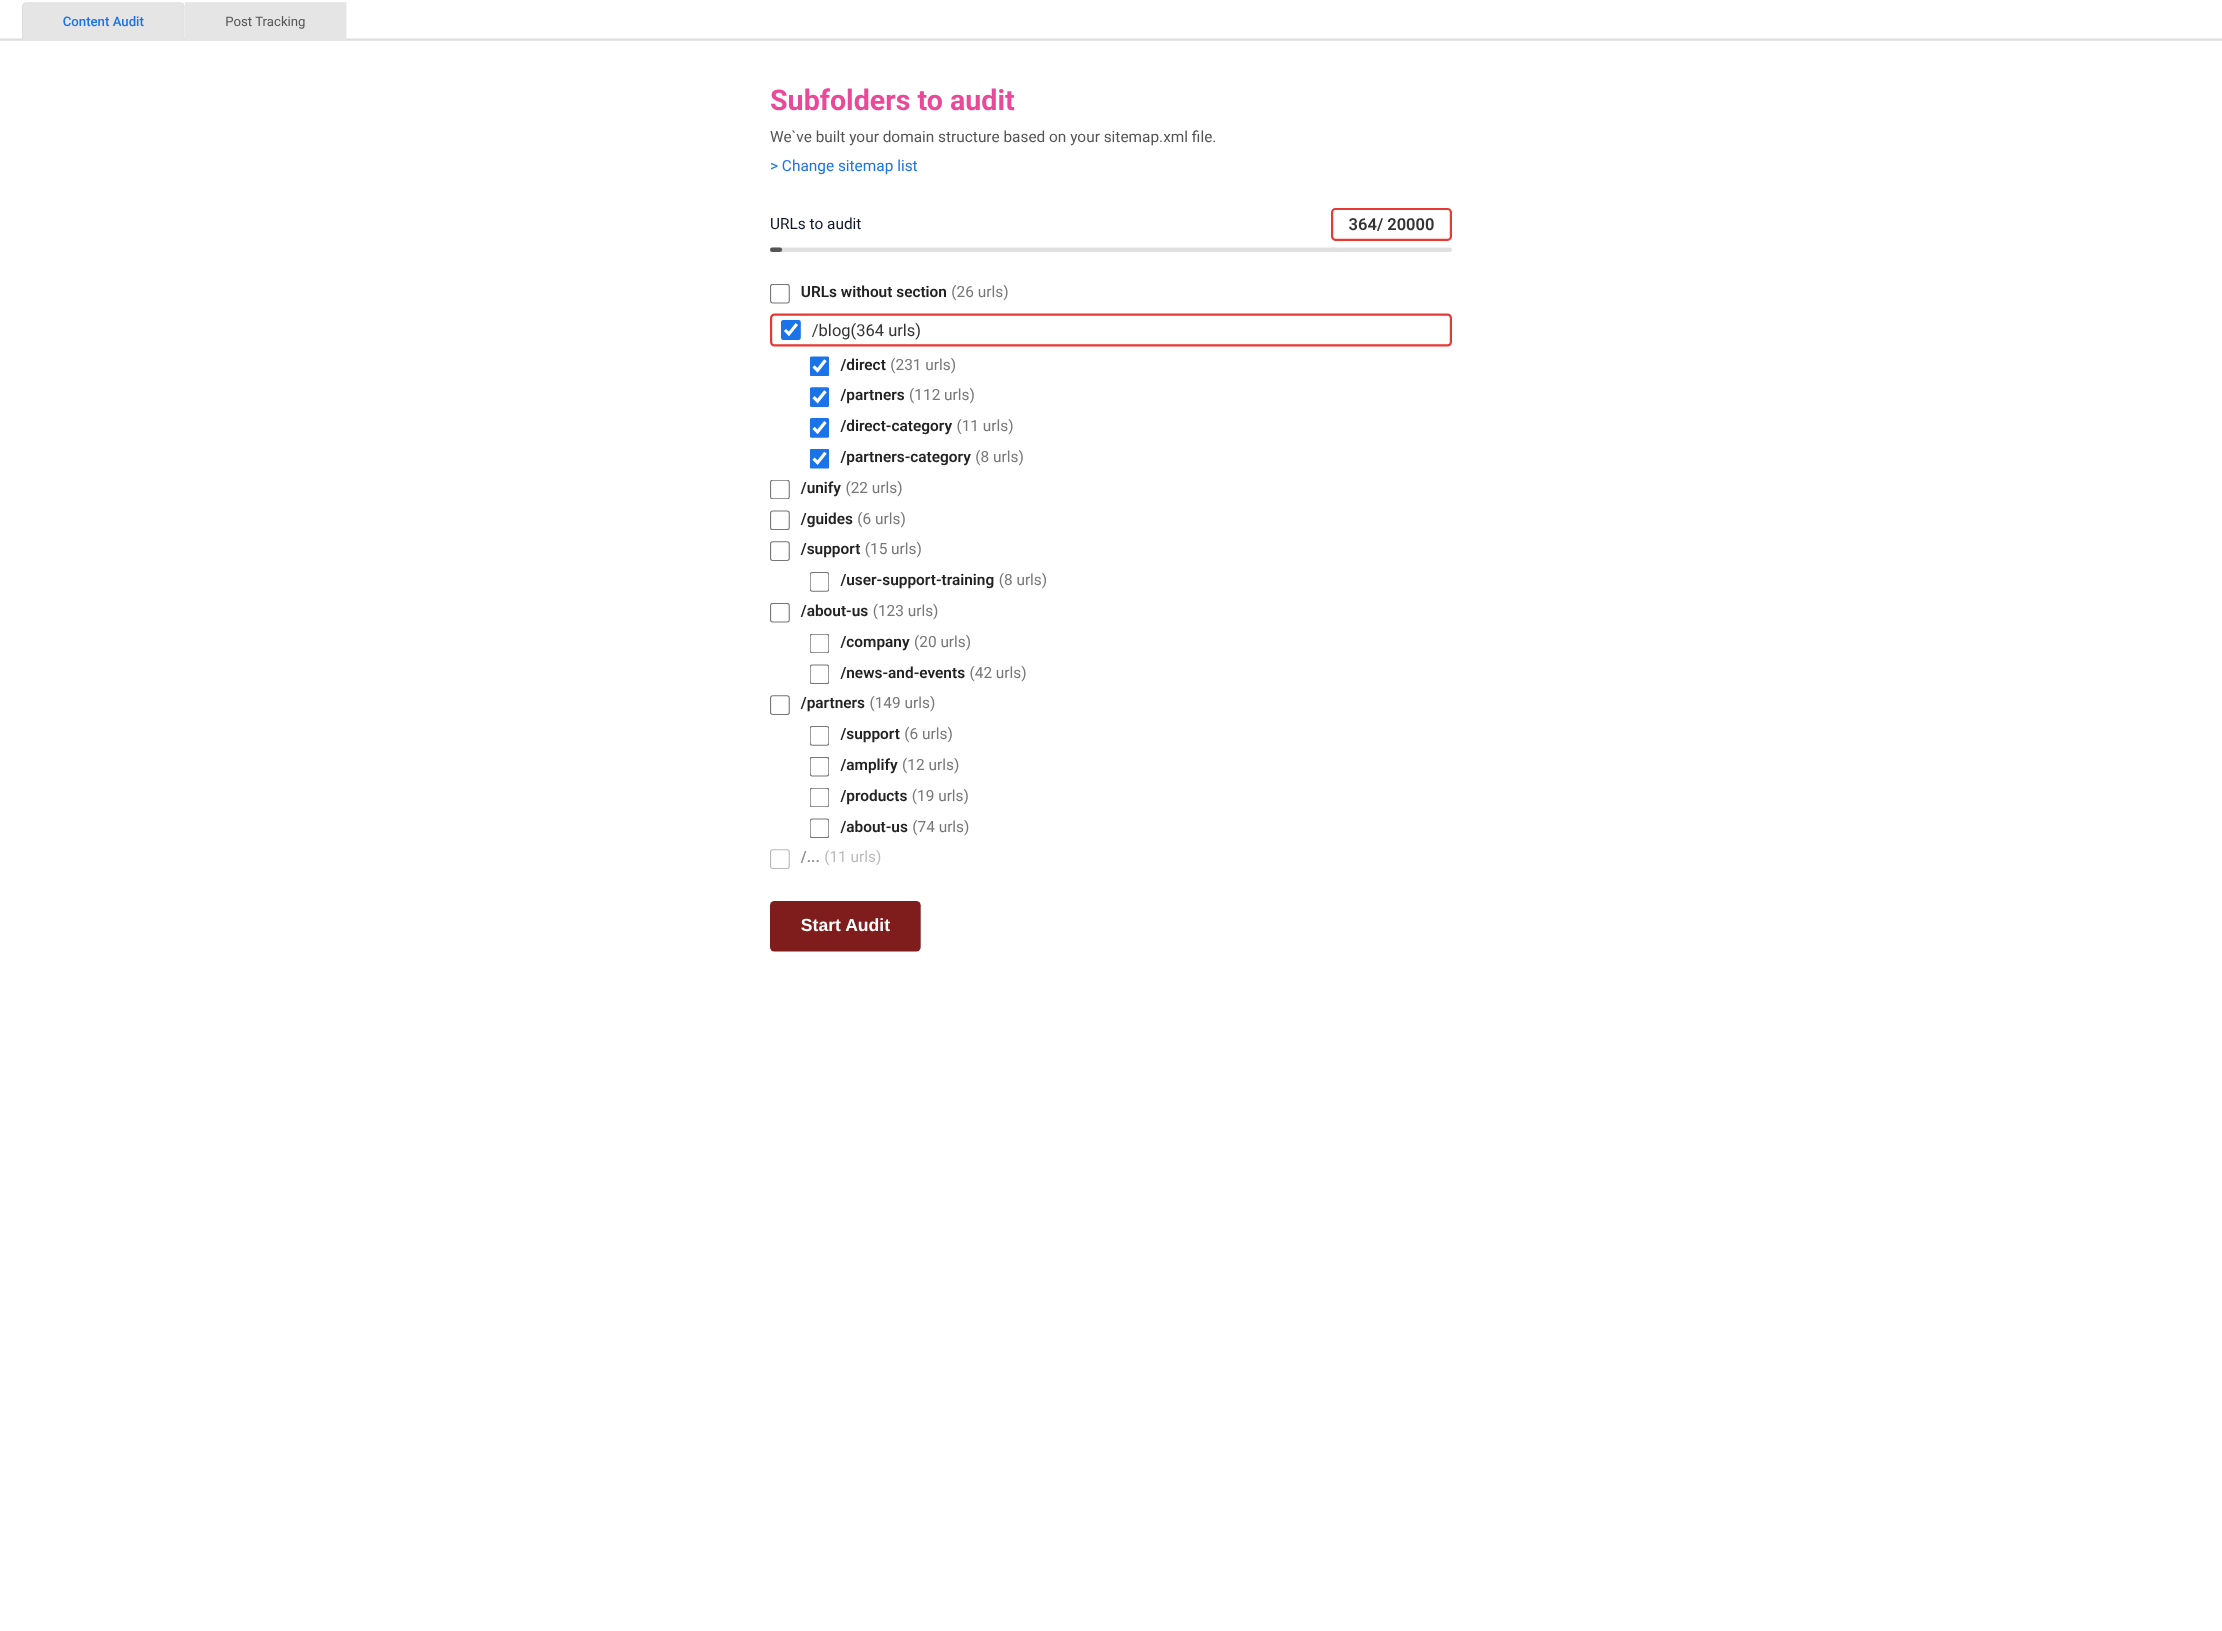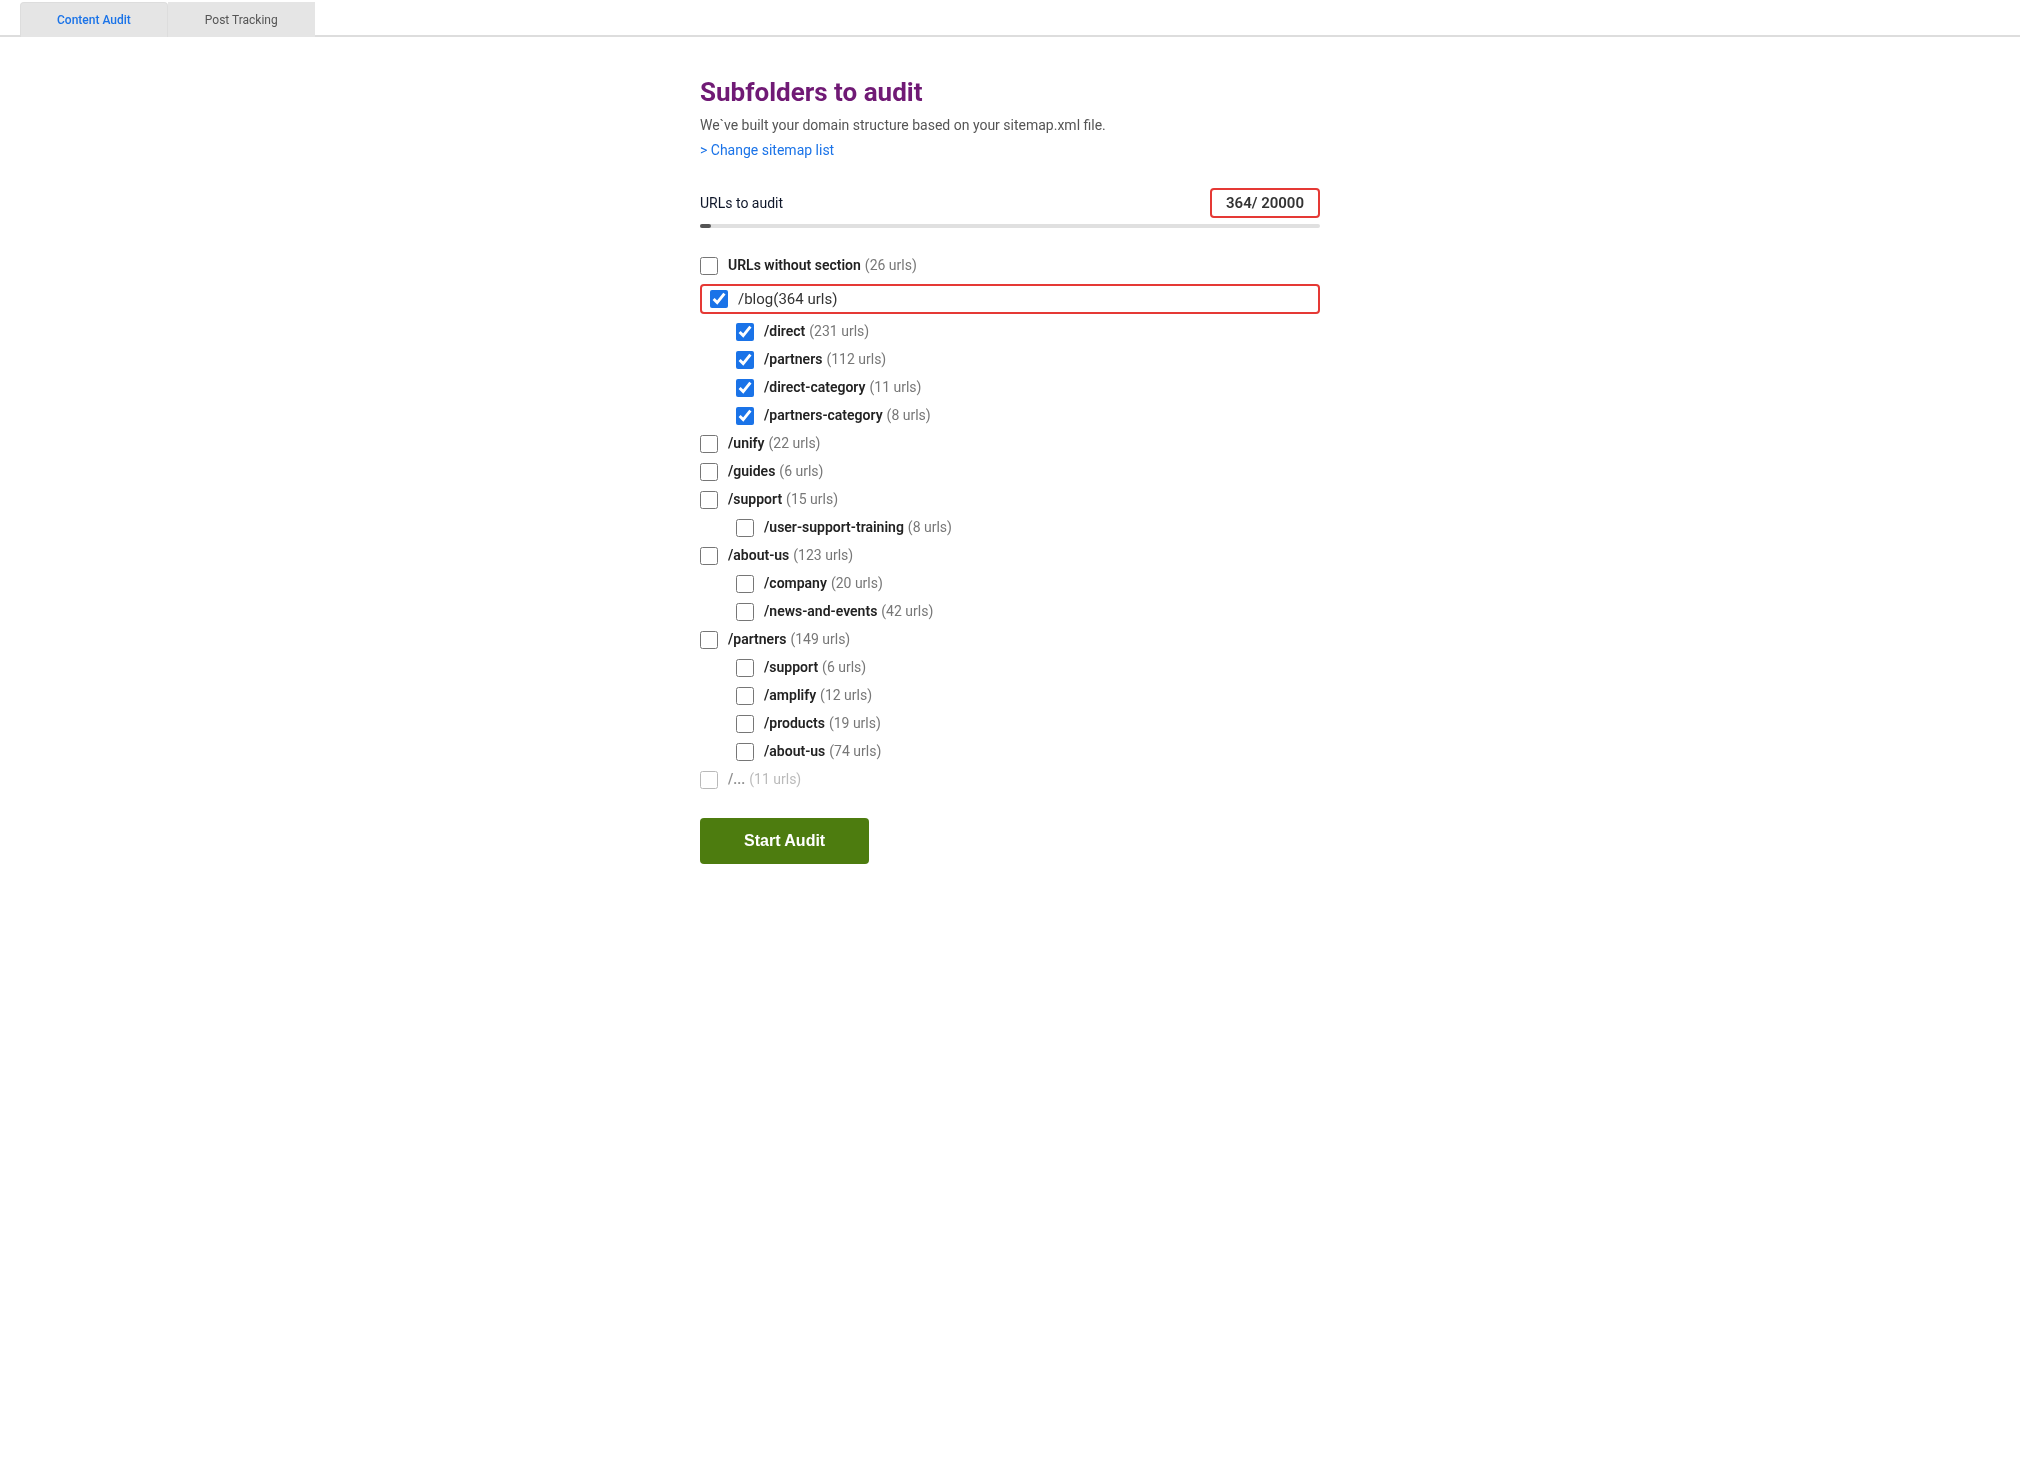--- a/index.html
+++ b/index.html
@@ -40,21 +40,21 @@
     .main-content {
       max-width: 700px;
       margin: 40px auto;
       padding: 0 40px;
     }
 
     h1 {
       font-size: 26px;
       font-weight: 700;
       margin-bottom: 10px;
-      color: #701a75;
+      color: #ec4899;
     }
 
     .subtitle {
       font-size: 14px;
       color: #555;
       margin-bottom: 8px;
     }
 
     .change-sitemap {
       color: #1a73e8;
@@ -149,25 +149,25 @@
       flex-shrink: 0;
     }
 
     
     .child-items {
       padding-left: 36px;
     }
 
     
     .start-audit-btn {
-      background: #4d7c0f;
+      background: #7f1d1d;
       color: #fff;
       border: none;
       border-radius: 4px;
-      padding: 14px 44px;
+      padding: 14px 28px;
       font-size: 16px;
       font-weight: 600;
       cursor: pointer;
       margin-top: 24px;
     }
 
     
     .list-scroll {
       max-height: 620px;
       overflow-y: auto;

